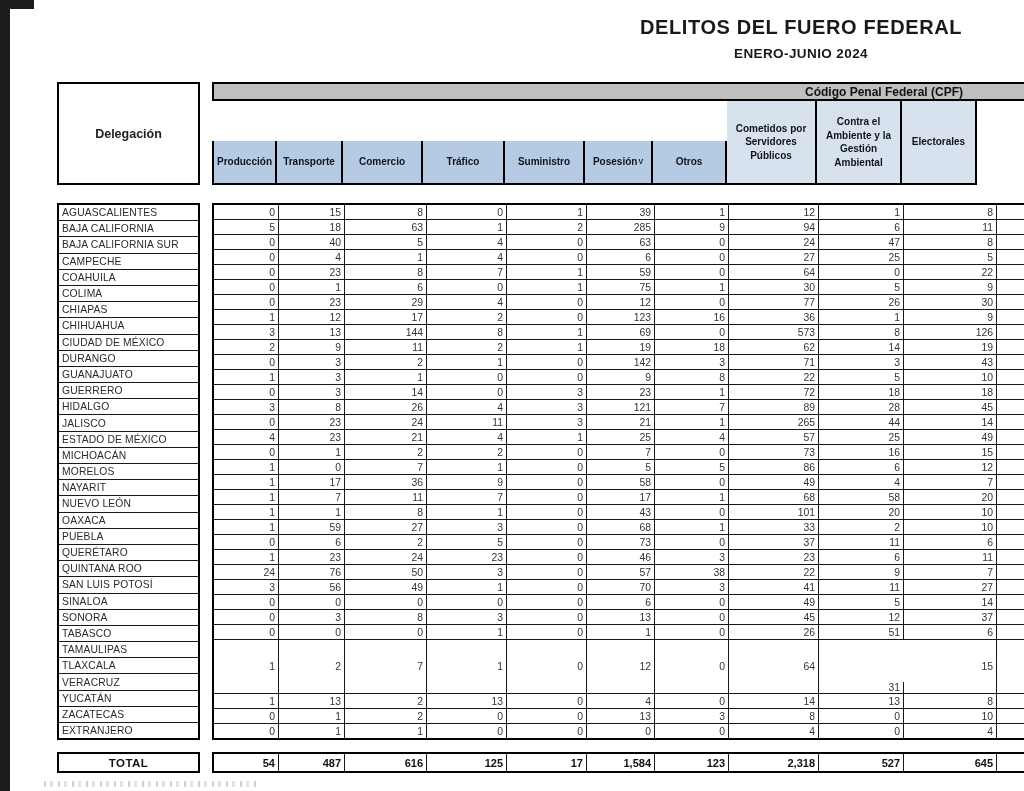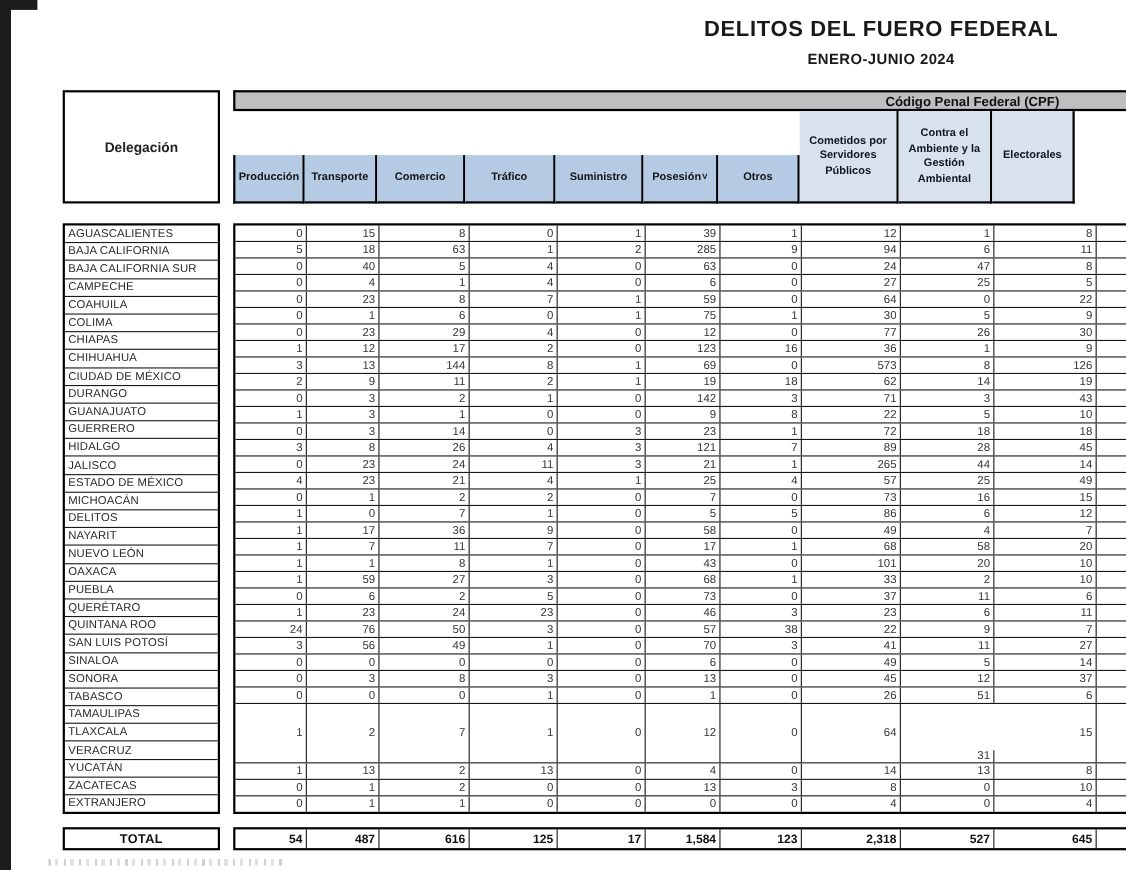--- a/index.html
+++ b/index.html
@@ -170,21 +170,21 @@
       <div class="srow">CHIAPAS</div>
       <div class="srow">CHIHUAHUA</div>
       <div class="srow">CIUDAD DE MÉXICO</div>
       <div class="srow">DURANGO</div>
       <div class="srow">GUANAJUATO</div>
       <div class="srow">GUERRERO</div>
       <div class="srow">HIDALGO</div>
       <div class="srow">JALISCO</div>
       <div class="srow">ESTADO DE MÉXICO</div>
       <div class="srow">MICHOACÁN</div>
-      <div class="srow">DELITOS</div>
+      <div class="srow">MORELOS</div>
       <div class="srow">NAYARIT</div>
       <div class="srow">NUEVO LEÓN</div>
       <div class="srow">OAXACA</div>
       <div class="srow">PUEBLA</div>
       <div class="srow">QUERÉTARO</div>
       <div class="srow">QUINTANA ROO</div>
       <div class="srow">SAN LUIS POTOSÍ</div>
       <div class="srow">SINALOA</div>
       <div class="srow">SONORA</div>
       <div class="srow">TABASCO</div>

